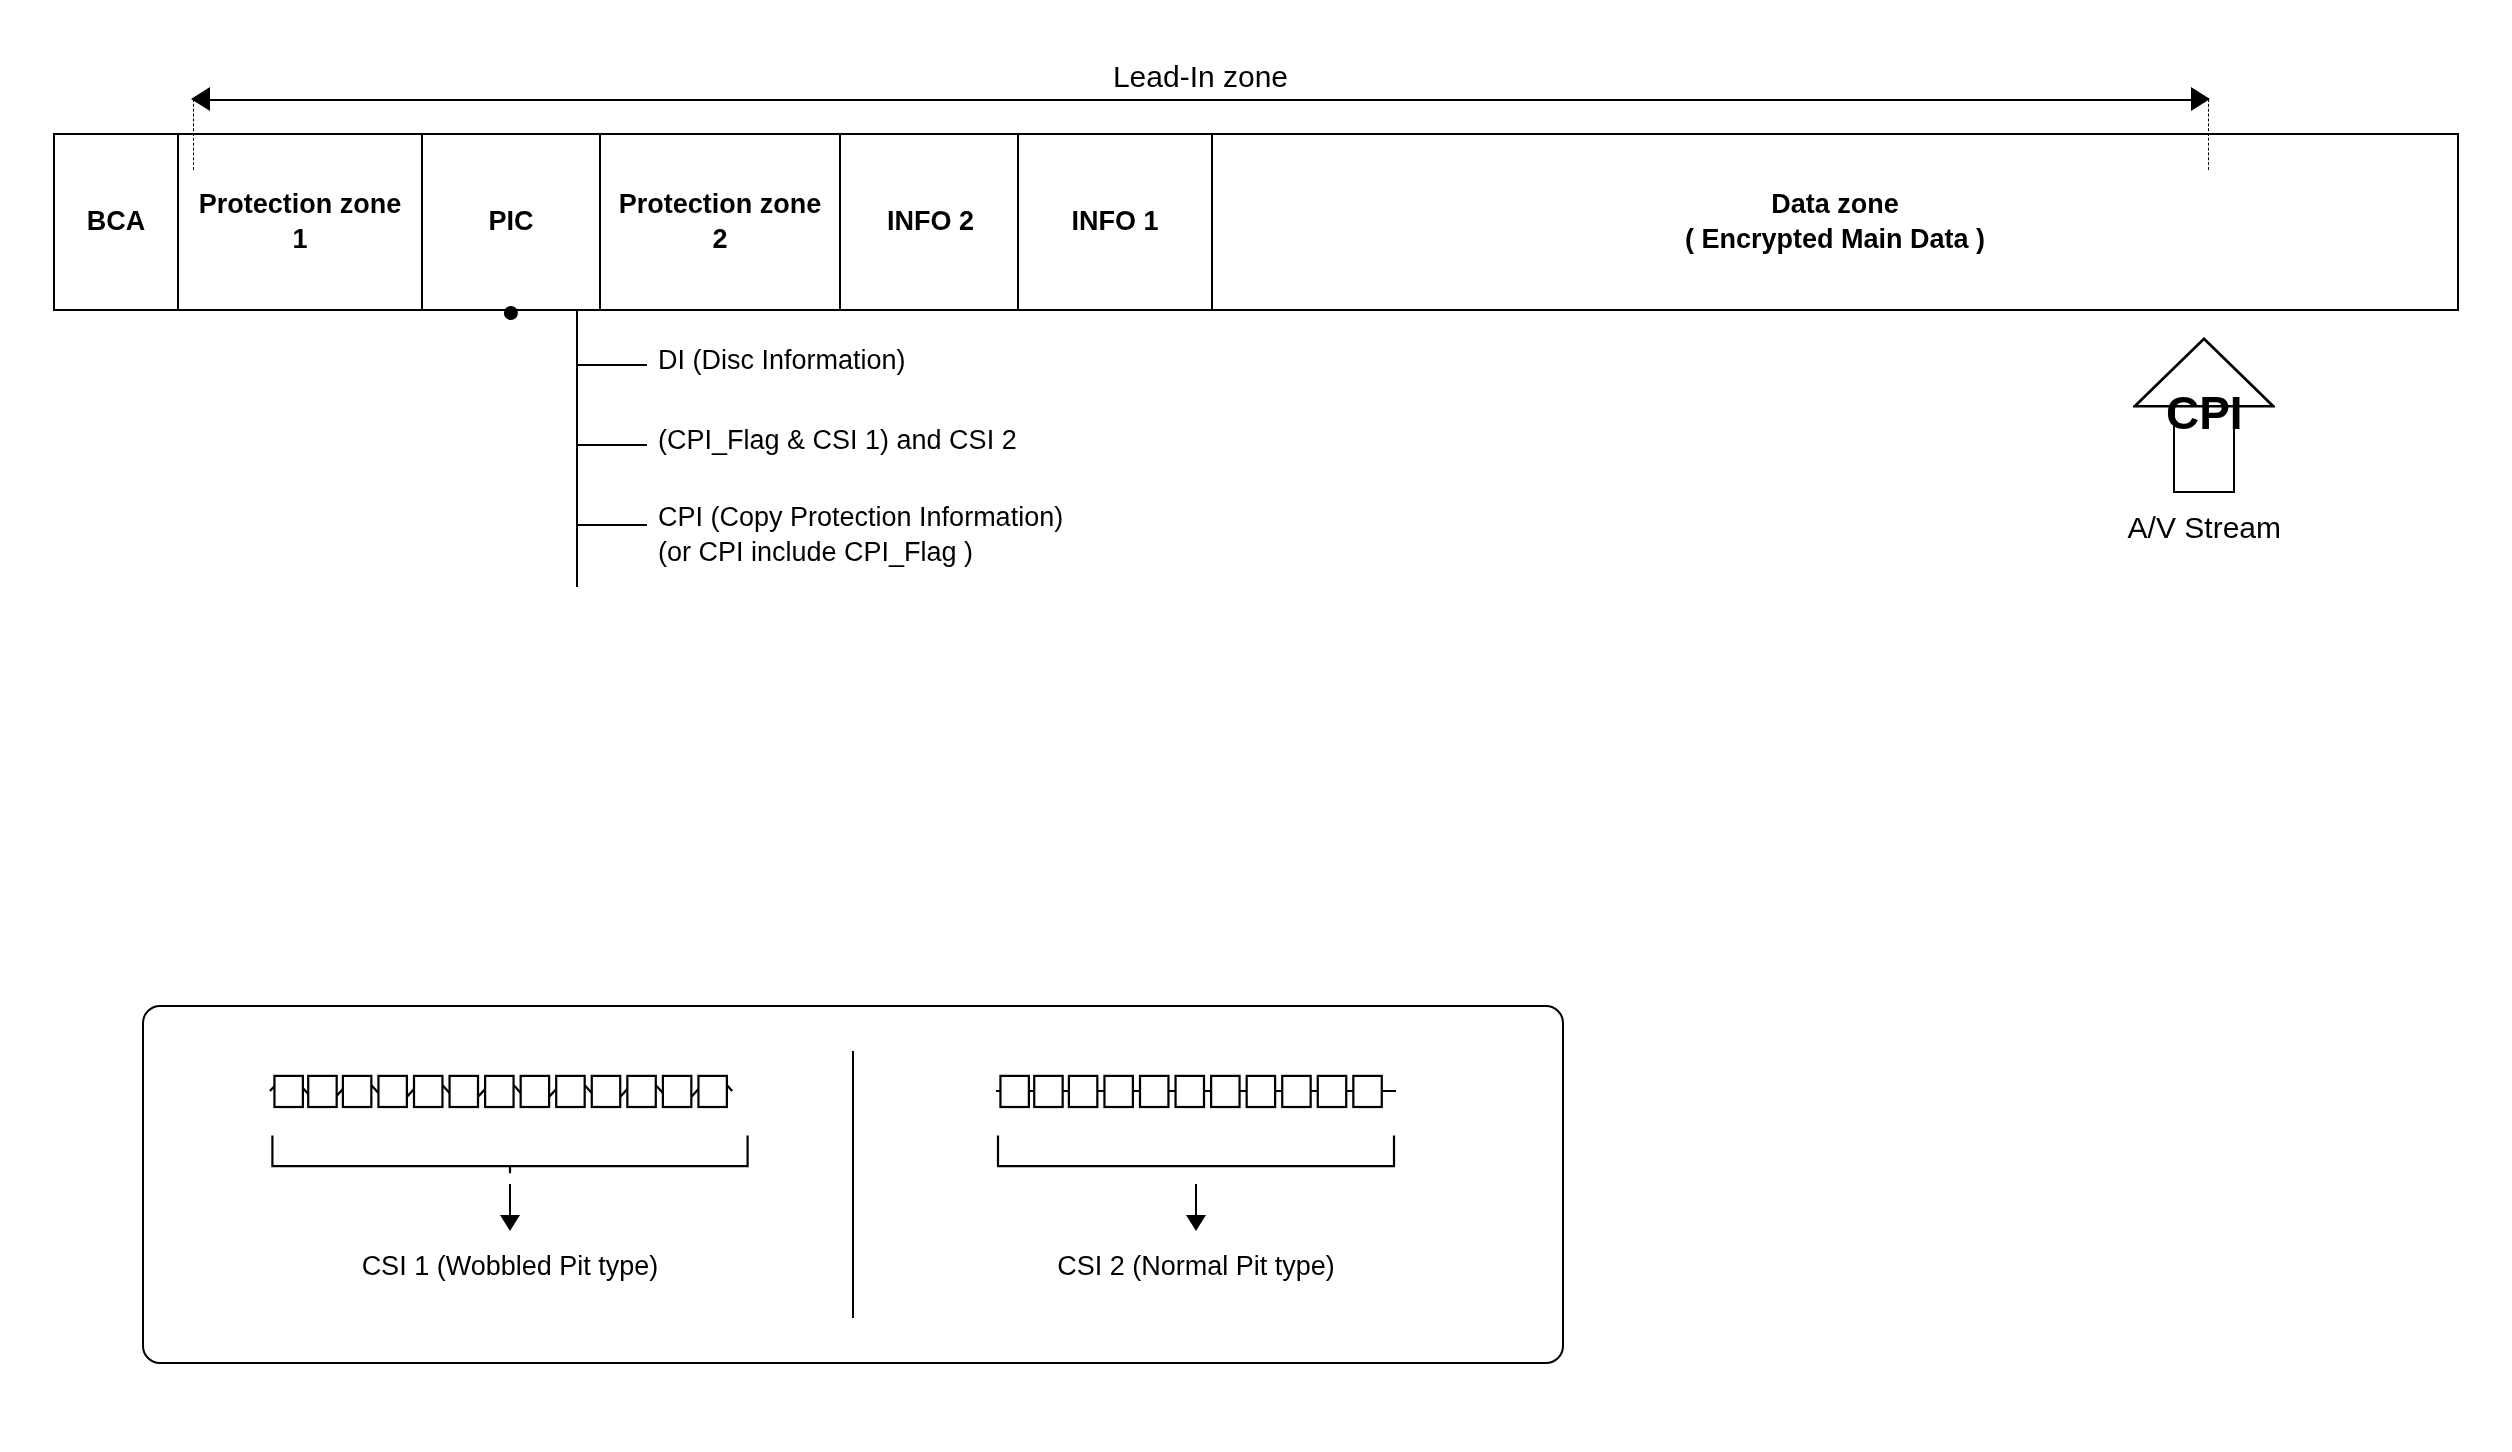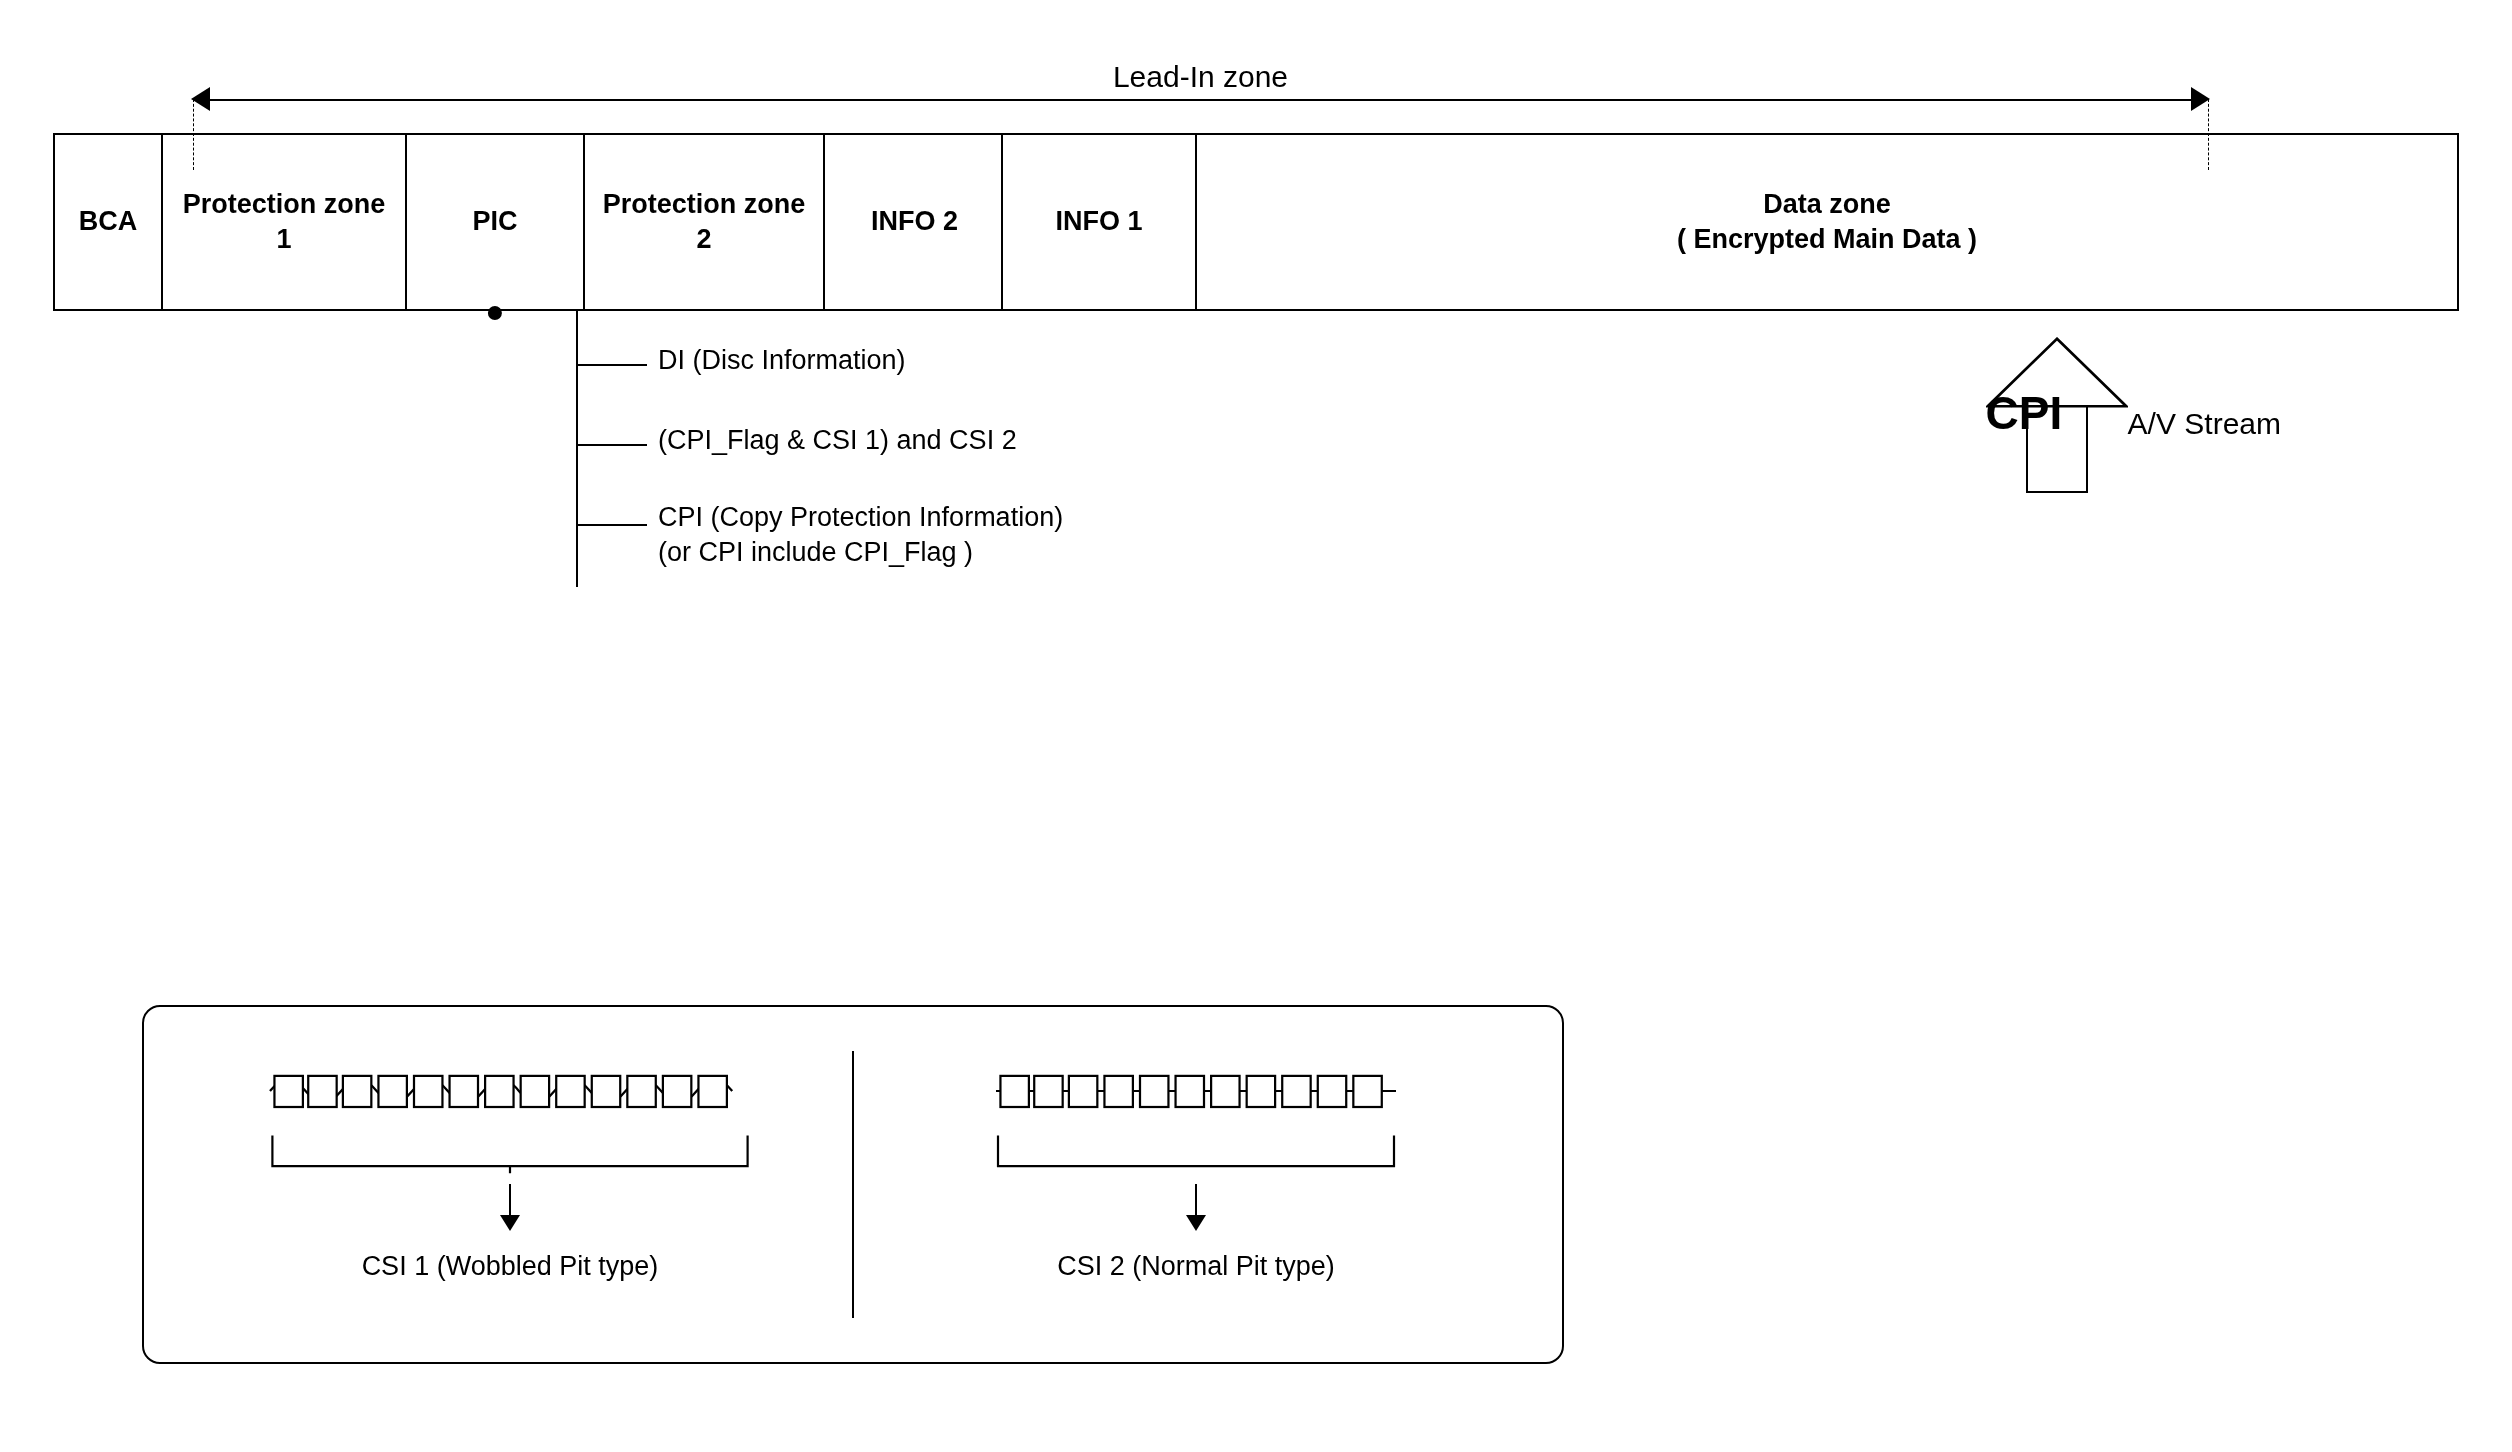--- a/index.html
+++ b/index.html
@@ -40,21 +40,21 @@
       font-weight: bold;
       font-size: 27px;
       line-height: 1.3;
       padding: 9px;
     }
 
     .zone-block:last-child {
       border-right: none;
     }
 
-    .zone-bca { width: 108px; }
+    .zone-bca { width: 124px; }
     .zone-prot1 { width: 244px; }
     .zone-pic { width: 178px; position: relative; }
     .zone-prot2 { width: 240px; }
     .zone-info2 { width: 178px; padding-left: 12px; }
     .zone-reserved { width: 196px; }
     .zone-info1 { width: 194px; }
     .zone-data { flex: 1; }
 
     
     .pic-dot {
@@ -67,21 +67,21 @@
       background: #000;
       border-radius: 50%;
     }
 
     
     .cpi-arrow-container {
       position: absolute;
       top: 284px;
       right: 178px;
       display: flex;
-      flex-direction: row;
+      flex-direction: column;
       align-items: center;
     }
 
     
     .up-arrow-shape {
       display: flex;
       flex-direction: column;
       align-items: center;
     }
 

